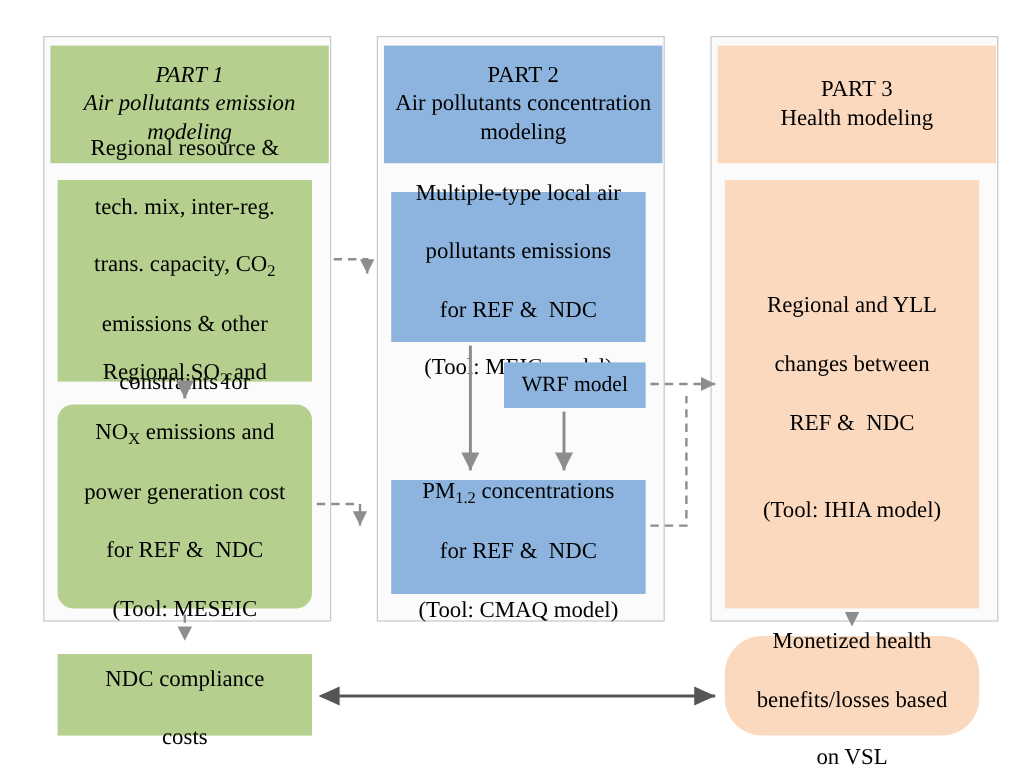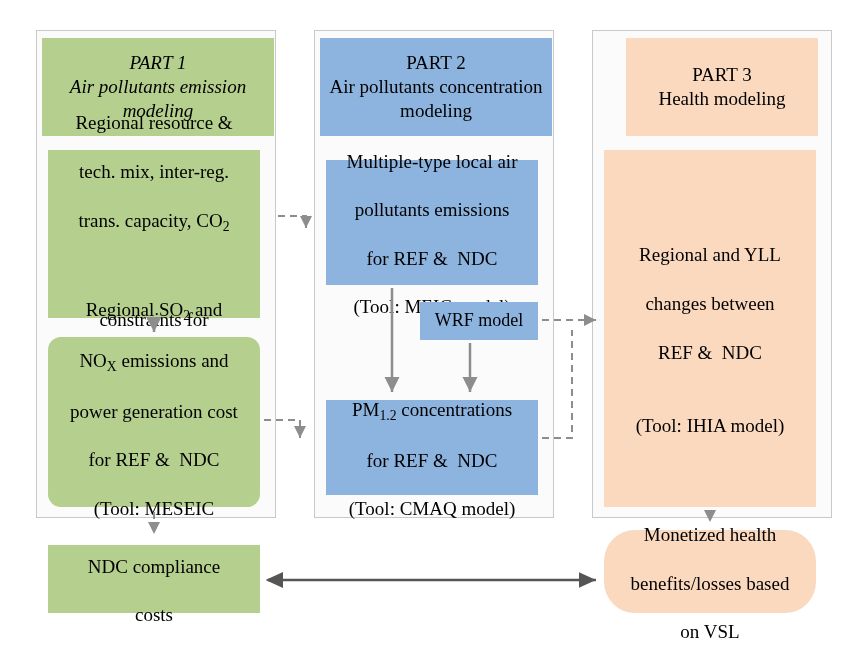--- a/index.html
+++ b/index.html
@@ -76,21 +76,21 @@
   <div class="box green header-box" style="left:42px; top:38px; width:232px; height:98px;font-style:italic;">
     <div class="content">PART 1
 Air pollutants emission modeling</div>
   </div>
 
   <div class="box green body-box" style="left:48px; top:150px; width:212px; height:168px;">
     <div class="content">
       <span>Regional resource &amp;</span><br>
       <span>tech. mix, inter-reg.</span><br>
       <span>trans. capacity, CO<span class="sub">2</span></span><br>
-      <br>
+      <span>emissions &amp; other</span><br>
       <span>constraints for</span><br>
       <span>REF &amp;&nbsp; NDC</span>
     </div>
   </div>
 
   <div class="box green body-box" style="left:48px; top:337px; width:212px; height:170px;border-radius:13px;">
     <div class="content">
       <span>Regional SO<span class="sub">2</span> and</span><br>
       <span>NO<span class="sub">X</span> emissions and</span><br>
       <span>power generation cost</span><br>
@@ -119,21 +119,21 @@
   </div>
 
   <div class="box blue body-box" style="left:326px; top:400px; width:212px; height:95px;">
     <div class="content">
       <span>PM<span class="sub">1.2</span> concentrations</span><br>
       <span>for REF &amp;&nbsp; NDC</span><br>
       <span>(Tool: CMAQ model)</span>
     </div>
   </div>
 
-  <div class="box peach header-box" style="left:598px; top:38px; width:192px; height:98px;margin-left:28px;">
+  <div class="box peach header-box" style="left:598px; top:38px; width:232px; height:98px;">
     <div class="content">PART 3
 Health modeling</div>
   </div>
 
   <div class="box peach body-box" style="left:604px; top:150px; width:212px; height:357px;">
     <div class="content">
       <span>Regional and YLL</span><br>
       <span>changes between</span><br>
       <span>REF &amp;&nbsp; NDC</span><br><br>
       <span>(Tool: IHIA model)</span>

